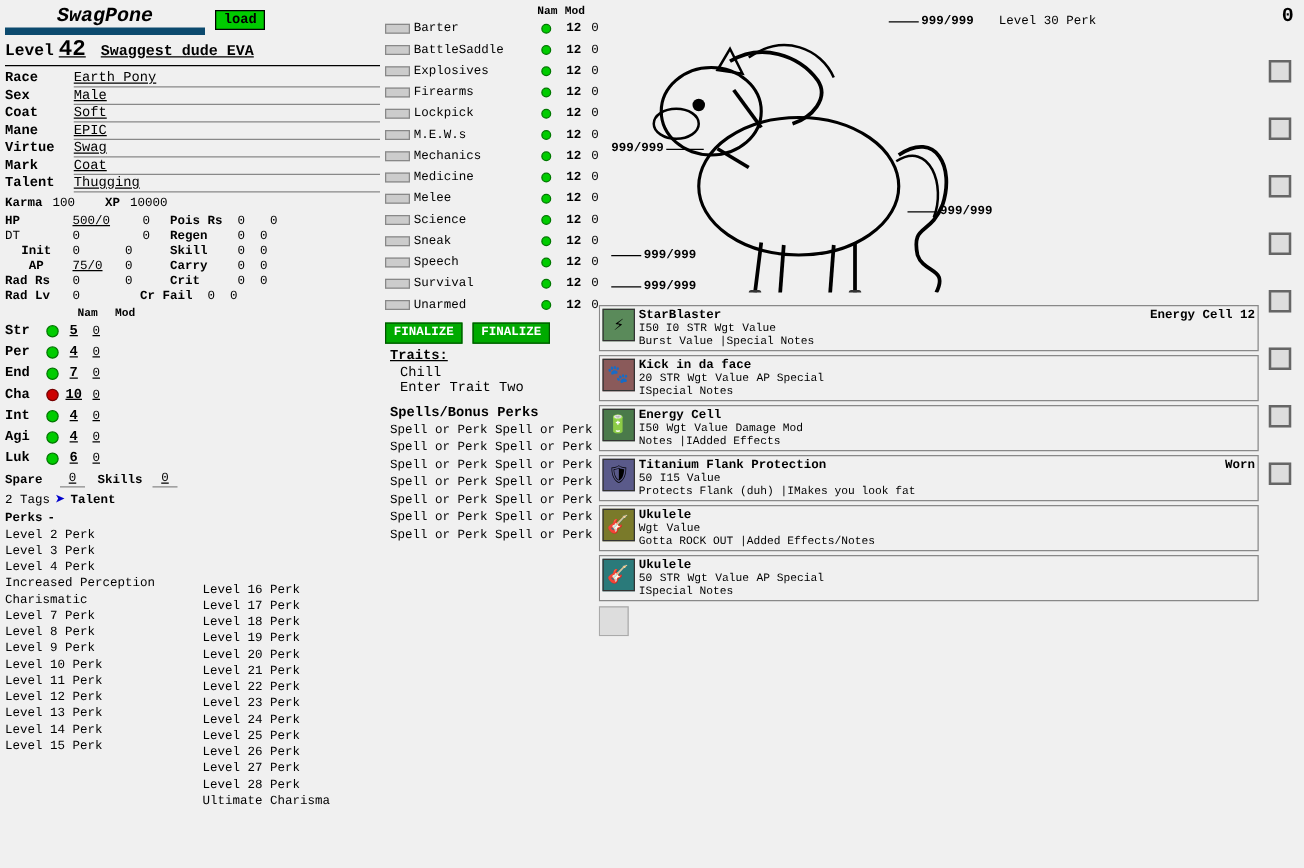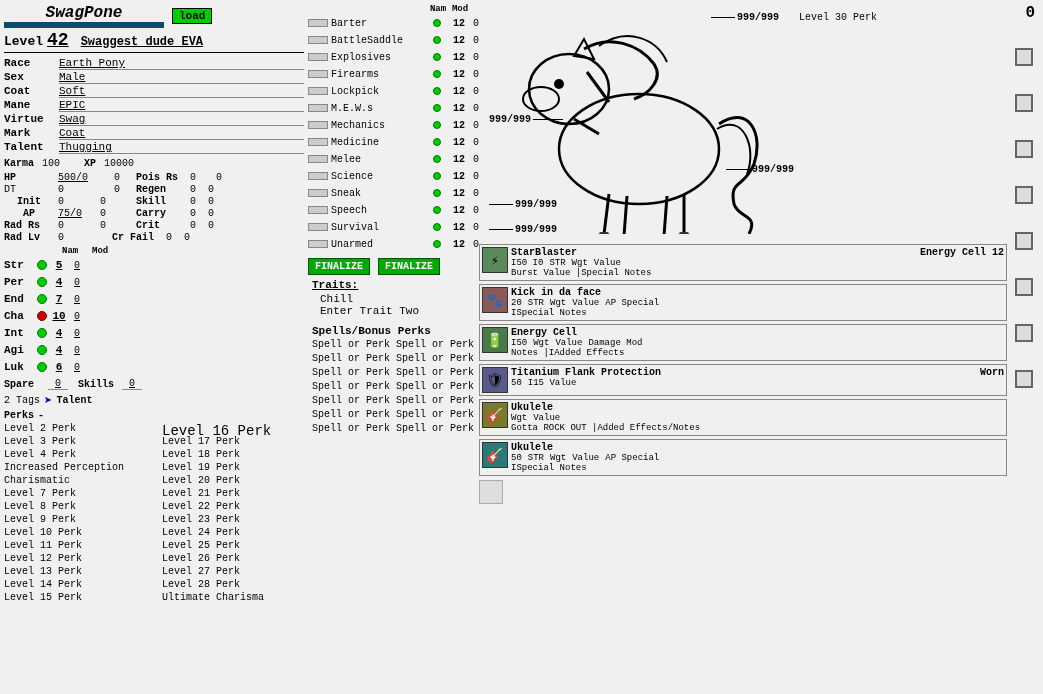--- a/index.html
+++ b/index.html
@@ -320,21 +320,21 @@
           <div style="height: 13px; font-size: 10px;">Level 8 Perk</div>
           <div style="height: 13px; font-size: 10px;">Level 9 Perk</div>
           <div style="height: 13px; font-size: 10px;">Level 10 Perk</div>
           <div style="height: 13px; font-size: 10px;">Level 11 Perk</div>
           <div style="height: 13px; font-size: 10px;">Level 12 Perk</div>
           <div style="height: 13px; font-size: 10px;">Level 13 Perk</div>
           <div style="height: 13px; font-size: 10px;">Level 14 Perk</div>
           <div style="height: 13px; font-size: 10px;">Level 15 Perk</div>
         </div>
       <div id="perks-right-col">
-          <div style="height: 13px; font-size: 14px;">Level 16 Perk</div>
+          <div style="height: 13px; font-size: 10px; margin-top: 44px;">Level 16 Perk</div>
           <div style="height: 13px; font-size: 10px;">Level 17 Perk</div>
           <div style="height: 13px; font-size: 10px;">Level 18 Perk</div>
           <div style="height: 13px; font-size: 10px;">Level 19 Perk</div>
           <div style="height: 13px; font-size: 10px;">Level 20 Perk</div>
           <div style="height: 13px; font-size: 10px;">Level 21 Perk</div>
           <div style="height: 13px; font-size: 10px;">Level 22 Perk</div>
           <div style="height: 13px; font-size: 10px;">Level 23 Perk</div>
           <div style="height: 13px; font-size: 10px;">Level 24 Perk</div>
           <div style="height: 13px; font-size: 10px;">Level 25 Perk</div>
           <div style="height: 13px; font-size: 10px;">Level 26 Perk</div>
@@ -606,20 +606,21 @@
             <div style="width: 26px; height: 26px; background: rgb(90, 90, 138); border: 1px solid rgb(51, 51, 51); flex-shrink: 0; display: flex; align-items: center; justify-content: center; font-size: 14px;">🛡</div>
             <div style="flex: 1 1 0%; font-size: 9px;">
               <div style="font-weight:bold; font-size:10px; display:flex; justify-content:space-between;">
     <span>Titanium Flank Protection</span>
     <span>Worn </span>
   </div>
               <div style="display:flex; gap:6px; font-size:9px;">
                 <span>50 </span>
                 <span>I15 Value</span>
               </div>
+              <div style="font-size:9px;">Protects Flank (duh) |IMakes you look fat</div>
             </div>
           </div>
           <div style="border: 1px solid rgb(136, 136, 136); margin-bottom: 3px; padding: 2px; display: flex; gap: 3px; align-items: flex-start;">
             <div style="width: 26px; height: 26px; background: rgb(122, 122, 42); border: 1px solid rgb(51, 51, 51); flex-shrink: 0; display: flex; align-items: center; justify-content: center; font-size: 14px;">🎸</div>
             <div style="flex: 1 1 0%; font-size: 9px;">
               <div style="font-weight:bold; font-size:10px; display:flex; justify-content:space-between;">
     <span>Ukulele</span>
     <span> </span>
   </div>
               <div style="display:flex; gap:6px; font-size:9px;">

